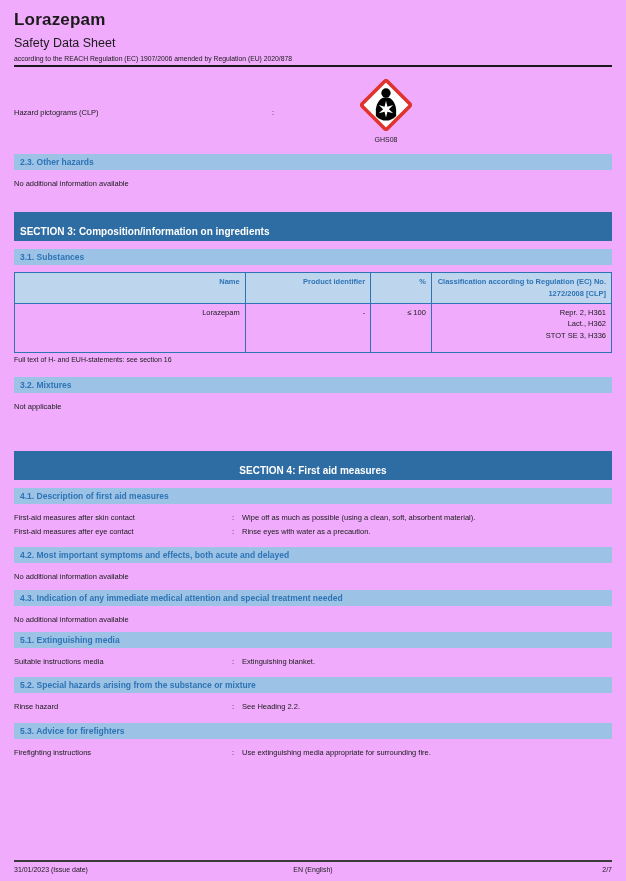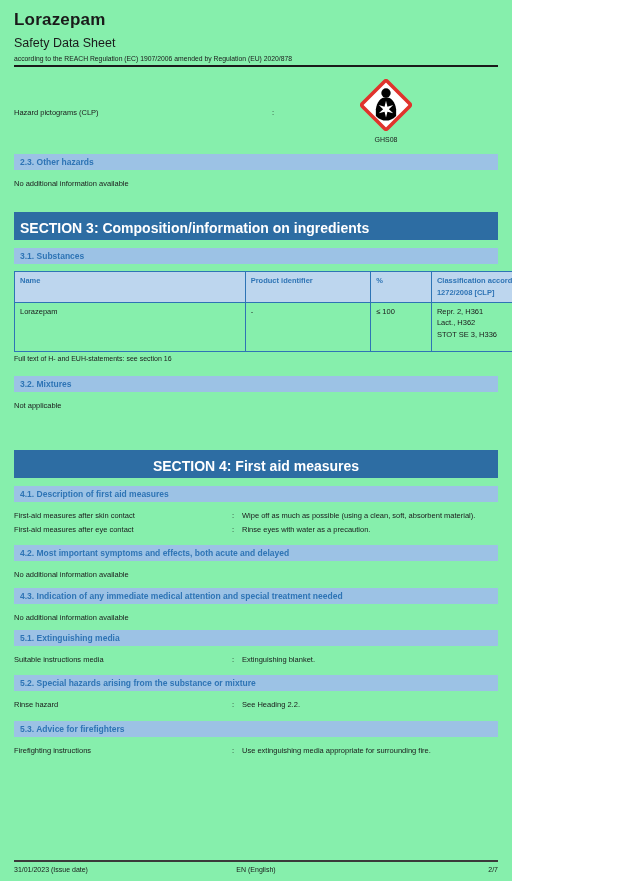--- a/index.html
+++ b/index.html
@@ -1,19 +1,19 @@
 <!DOCTYPE html>
 <html><head>
 <meta charset="utf-8">
 <style>
   html,body { margin:0; padding:0; background:#fff; }
   .page {
     position:relative;
-    width:512px; height:881px;
-    background:#86efac;
+    width:626px; height:881px;
+    background:#f0abfc;
     font-family:"Liberation Sans", sans-serif;
     color:#1a1a1a;
     overflow:hidden;
     box-sizing:border-box;
   }
   .content { padding:10px 14px 0 14px; }
 
   .doc-title { font-size:17px; font-weight:bold; margin:0; letter-spacing:.2px; }
   .doc-subtitle { font-size:12.5px; margin:6px 0 0 0; font-weight:normal; }
   .doc-regulation { font-size:6.8px; margin:5px 0 0 0; }
@@ -24,37 +24,37 @@
   .lv-colon { width:10px; flex:none; }
   .lv-value { flex:1; }
 
   .pictogram-row { margin-top:12px; align-items:center;gap:40px; }
   .pictogram-block { width:120px; display:flex; flex-direction:column; align-items:center; margin-left:4px; }
   .pictogram-block svg { width:52px; height:52px; display:block; }
   .pictogram-code { font-size:7px; margin-top:2px; }
 
   .section-bar {
     background:#2d6da3; color:#ffffff;
-    font-size:14px; font-weight:bold;
-    padding:8px 6px 4px 6px;
+    font-size:10px; font-weight:bold;
+    padding:14px 6px 4px 6px;
   }
   .sub-bar {
     background:#9cc2e5; color:#2e74b5;
     font-size:8.5px; font-weight:bold;
     padding:3px 16px 3px 6px;
   }
   .body-text { font-size:7.5px; margin:9px 0 0 0; }
 
   .mt8 { margin-top:8px; } .mt7 { margin-top:7px; } .mt9 { margin-top:9px; } .mt14 { margin-top:14px; }
   .mt24 { margin-top:24px; } .mt32 { margin-top:32px; } .mt42 { margin-top:40px;text-align:center; }
 
   table.comp { border-collapse:collapse; margin-top:7px; width:598px; table-layout:fixed; }
   table.comp th, table.comp td {
     border:1px solid #2e74b5;
-    font-size:7.5px; text-align:left; vertical-align:top;
+    font-size:7.5px; text-align:right; vertical-align:top;
     padding:3px 5px; line-height:1.55;
   }
   table.comp th { background:#bdd6ee; color:#2e74b5; font-weight:bold; }
   table.comp td { height:42px; }
   .col-name { width:228px; } .col-pid { width:124px; } .col-pct { width:60px; } .col-cls { width:178px; }
 
   .footnote { font-size:7px; margin:3px 0 0 0; }
 
   .footer {
     position:absolute; left:14px; right:14px; bottom:8px;

